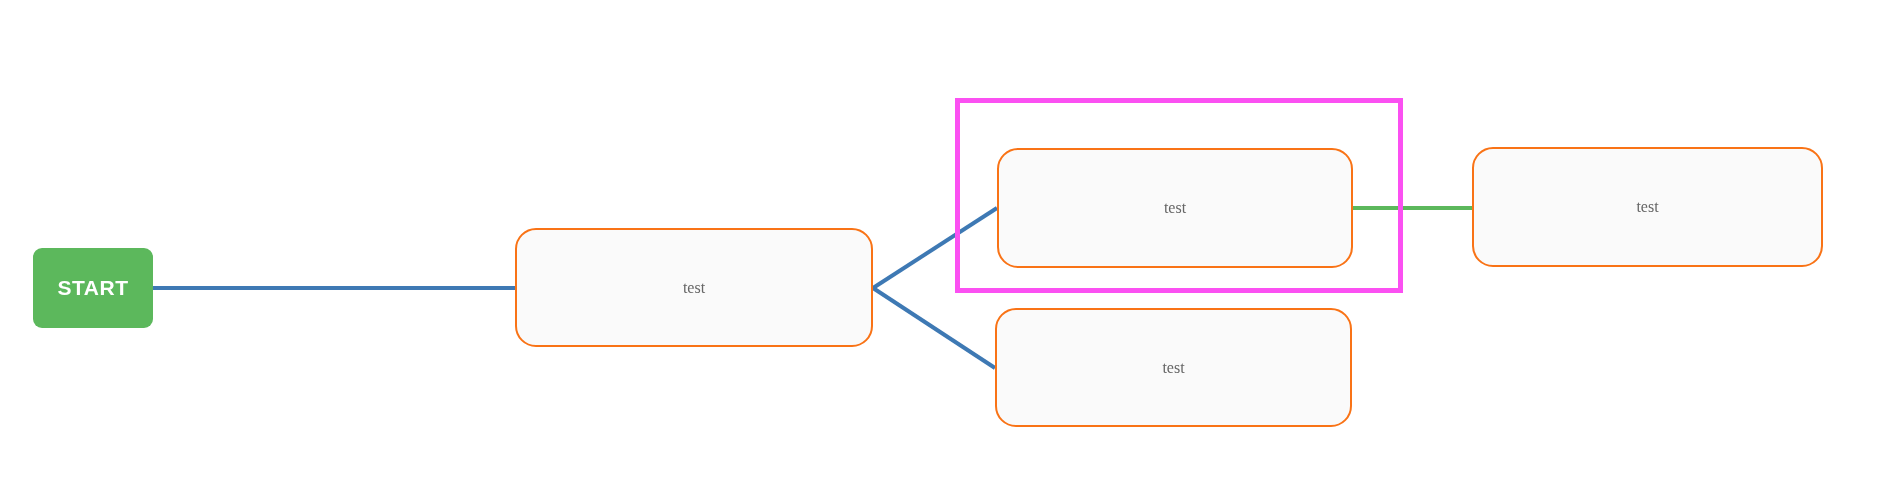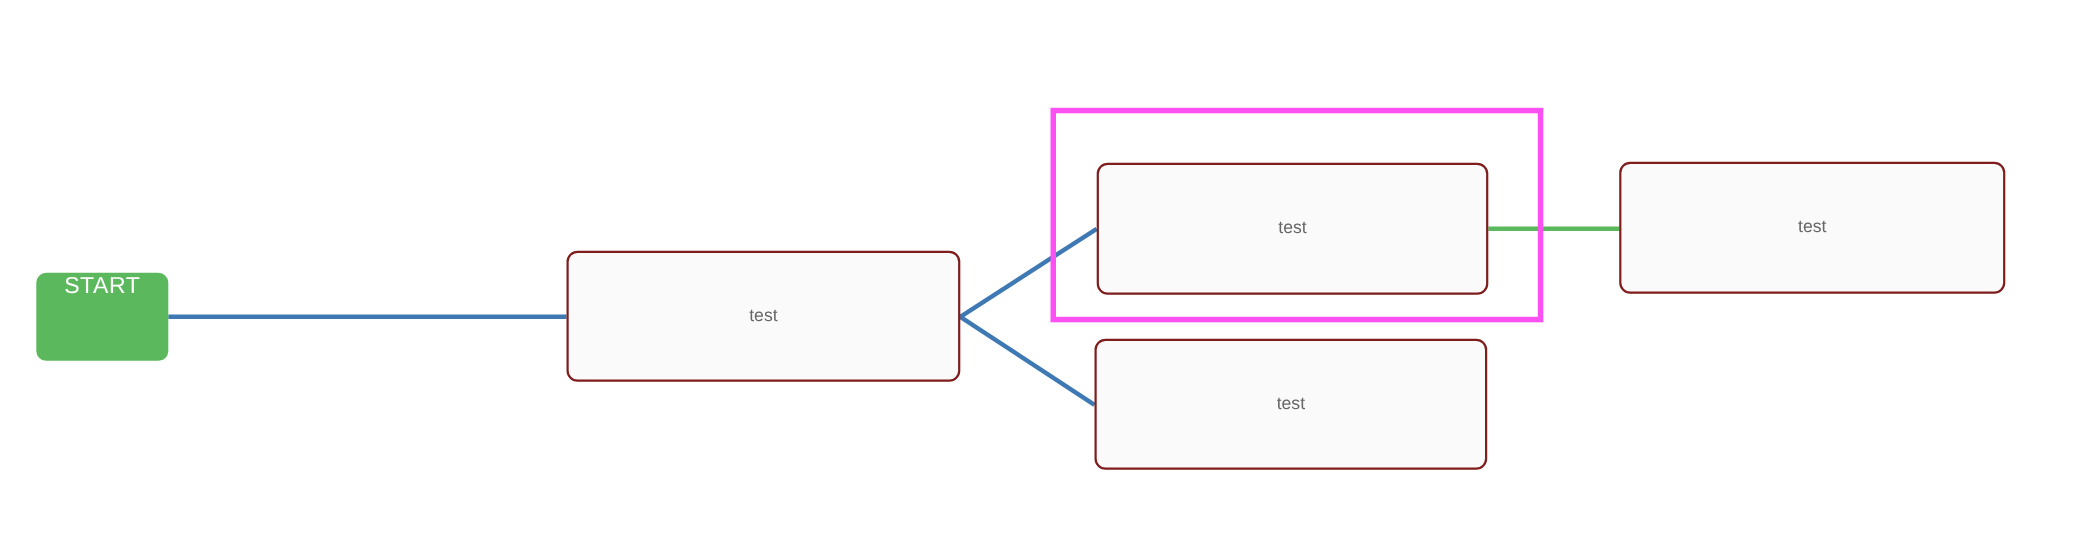--- a/index.html
+++ b/index.html
@@ -19,47 +19,48 @@
     position: absolute;
     left: 0;
     top: 0;
     width: 1886px;
     height: 502px;
   }
   .node {
     position: absolute;
     box-sizing: border-box;
     background: #fafafa;
-    border: 2px solid #7f1d1d;
-    border-radius: 10px;
+    border: 2px solid #f97316;
+    border-radius: 21px;
     display: flex;
     align-items: center;
     justify-content: center;
     color: #666666;
     font-size: 16px;
     cursor: pointer;
+    font-family: Liberation Serif, serif;
   }
   .node-label {
     pointer-events: none;
   }
   .start-node {
     position: absolute;
     box-sizing: border-box;
     left: 33px;
     top: 248px;
     width: 120px;
     height: 80px;
     background: #5cb85c;
     border-radius: 9px;
     display: flex;
-    align-items: flex-start;
+    align-items: center;
     justify-content: center;
     color: #ffffff;
     font-size: 21px;
-    font-weight: 400;
+    font-weight: 700;
     letter-spacing: 0.5px;
     cursor: pointer;
   }
   .node-1 { left: 515px; top: 228px; width: 358px; height: 119px; }
   .node-2 { left: 997px; top: 148px; width: 356px; height: 120px; }
   .node-3 { left: 995px; top: 308px; width: 357px; height: 119px; }
   .node-4 { left: 1472px; top: 147px; width: 351px; height: 120px; }
   .highlight-box {
     position: absolute;
     box-sizing: border-box;

